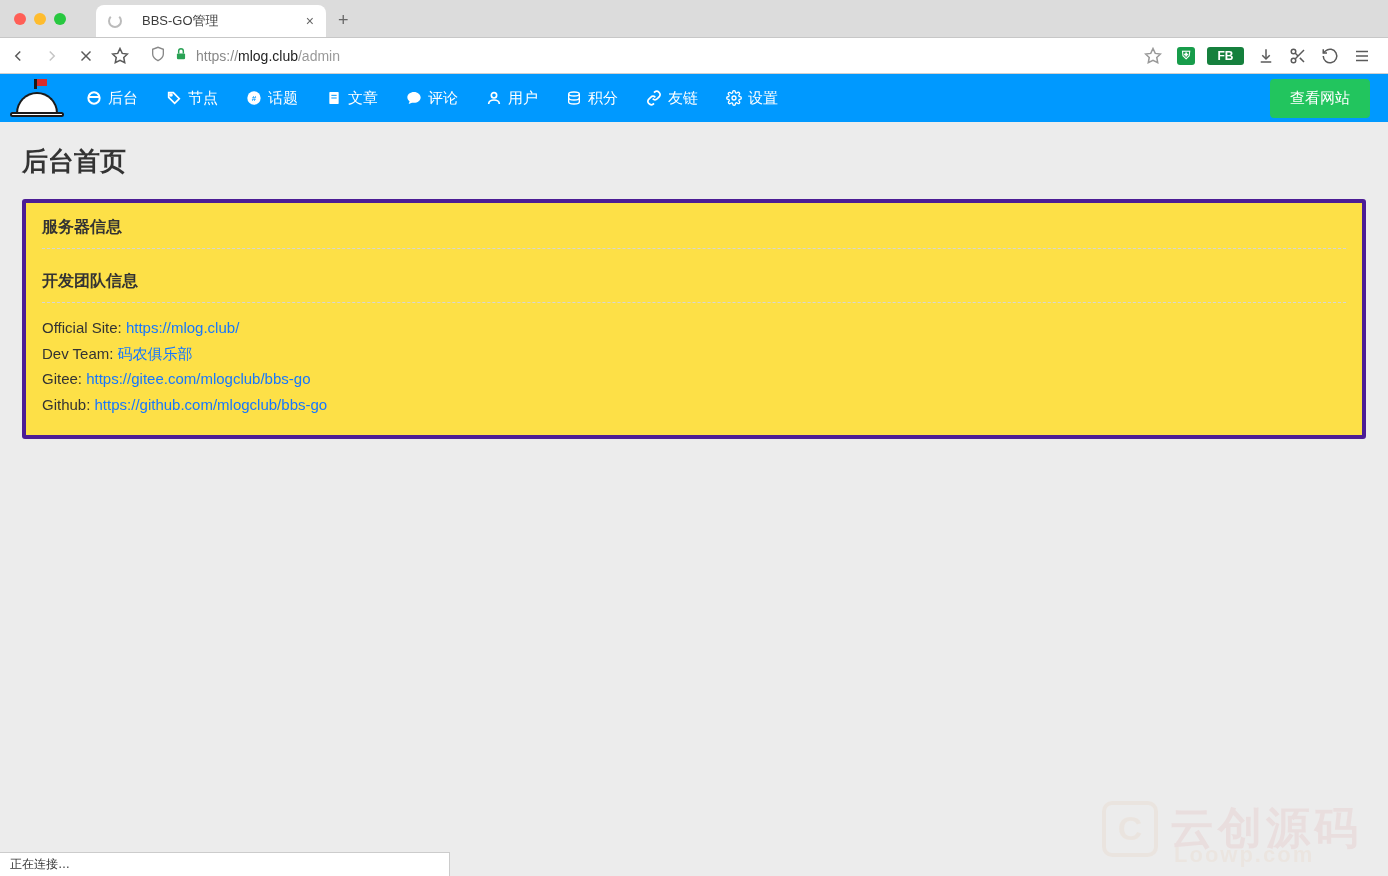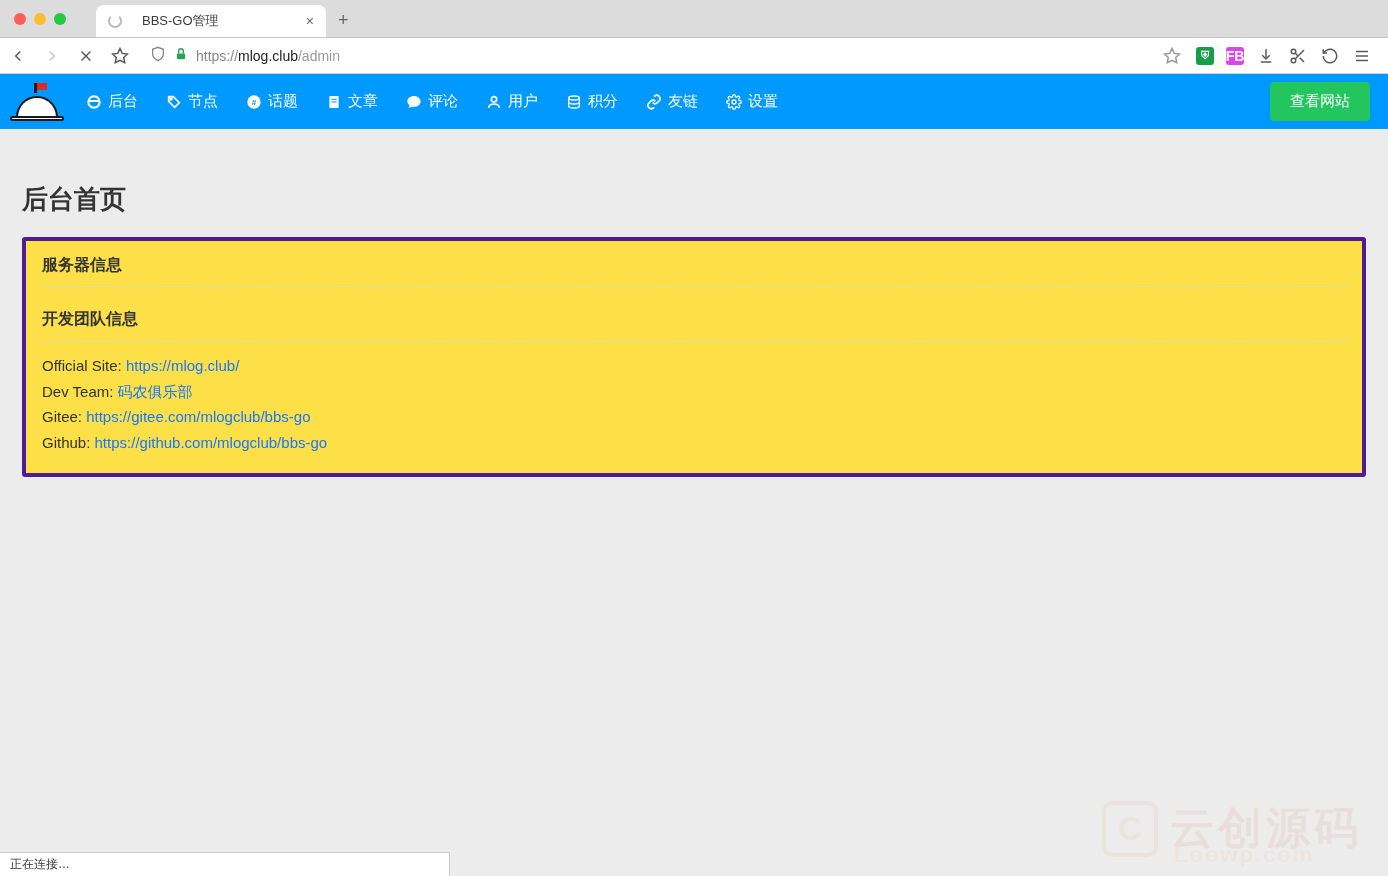--- a/index.html
+++ b/index.html
@@ -22,36 +22,36 @@
 .addr-btn { width: 20px; height: 20px; display: flex; align-items: center; justify-content: center; color: #5a5a5a; }
 .addr-btn svg { width: 18px; height: 18px; }
 .url-box { flex: 1; display: flex; align-items: center; gap: 8px; font-size: 14px; color: #222; padding-left: 6px; }
 .url-box .shield { color: #888; }
 .url-box .lock { color: #2aa255; }
 .url-box .url-text .scheme { color: #888; }
 .url-box .url-text .host { color: #222; }
 .url-box .url-text .path { color: #999; }
 .right-icons { display: flex; align-items: center; gap: 12px; margin-right: 8px; }
 .ext-green { width: 18px; height: 18px; background: #179c4a; border-radius: 3px; display:flex;align-items:center;justify-content:center;color:#fff;font-size:11px;font-weight:bold;}
-.ext-red { width: 18px; height: 18px; background: #d946ef; border-radius: 3px; display:flex;align-items:center;justify-content:center;color:#fff;font-size:14px;font-weight:bold;}
-
-
-.app-header { background: #0099ff; height: 55px; display: flex; align-items: center; padding: 0 18px 0 10px; }
+.ext-red { width: 37px; height: 18px; background: #15803d; border-radius: 3px; display:flex;align-items:center;justify-content:center;color:#fff;font-size:12px;font-weight:bold;}
+
+
+.app-header { background: #0099ff; height: 48px; display: flex; align-items: center; padding: 0 18px 0 10px; }
 .logo { width: 54px; height: 38px; position: relative; margin-right: 22px; }
 .logo-dome { position:absolute; left:6px; bottom:3px; width:42px; height:22px; border:2.5px solid #1a1a1a; border-bottom:none; border-top-left-radius:42px; border-top-right-radius:42px; background:#fff; }
 .logo-base { position:absolute; left:0; bottom:0; width:54px; height:5px; border:2.5px solid #1a1a1a; border-radius:3px; background:#fff; }
 .logo-flag { position:absolute; left:24px; top:0; width:3px; height:10px; background:#1a1a1a; }
 .logo-flag::after { content:''; position:absolute; left:3px; top:0; width:10px; height:7px; background:#d82b2b; }
 .nav { display: flex; gap: 28px; }
 .nav-item { display: flex; align-items: center; gap: 6px; color: #fff; font-size: 15px; font-weight: 500; cursor: pointer; }
 .nav-item svg { width: 16px; height: 16px; flex-shrink: 0; }
 .view-site-btn { margin-left: auto; background: #22c55e; color: #fff; border: none; padding: 10px 20px; font-size: 15px; border-radius: 4px; cursor: pointer; font-weight: 500; text-align: right; }
 
 
-.page { padding: 22px 22px; margin-top: 31px; }
+.page { padding: 22px 22px; }
 .page-title { font-size: 26px; font-weight: 600; color: #333; margin-bottom: 20px; }
 .card { background: #fde047; border: 4px solid #4c1d95; border-radius: 3px; padding: 14px 16px 18px; }
 .section-title { font-size: 16px; font-weight: 700; color: #333; padding-bottom: 10px; border-bottom: 1px dashed #d5d5d5; margin-bottom: 12px; }
 .section-title.mt { margin-top: 22px; }
 .info-line { font-size: 15px; color: #333; line-height: 1.7; }
 .info-line .lbl { color: #333; }
 .info-line .val { color: #333; }
 .info-line a.link { color: #1677ff; text-decoration: none; }
 
 .status-bar { position: absolute; left: 0; bottom: 0; background: #fff; border: 1px solid #ccc; border-left:none; border-bottom:none; padding: 3px 10px; font-size: 12px; color: #333; min-width: 450px; margin-top: 18px; }

